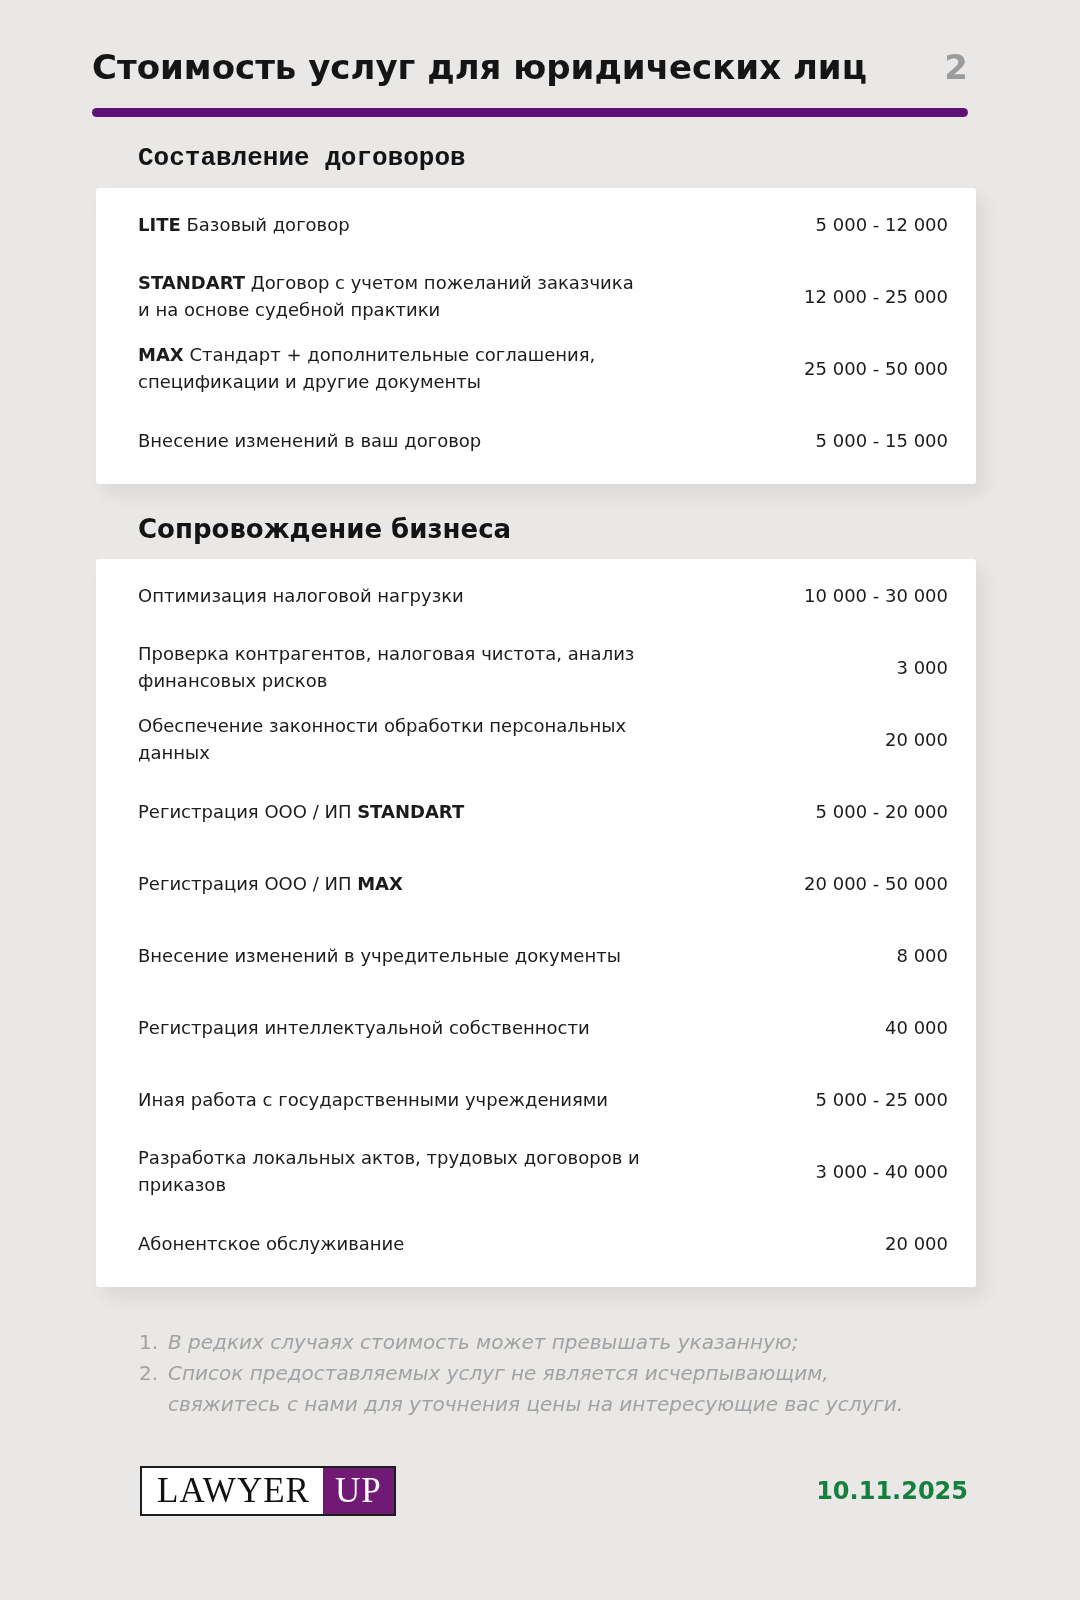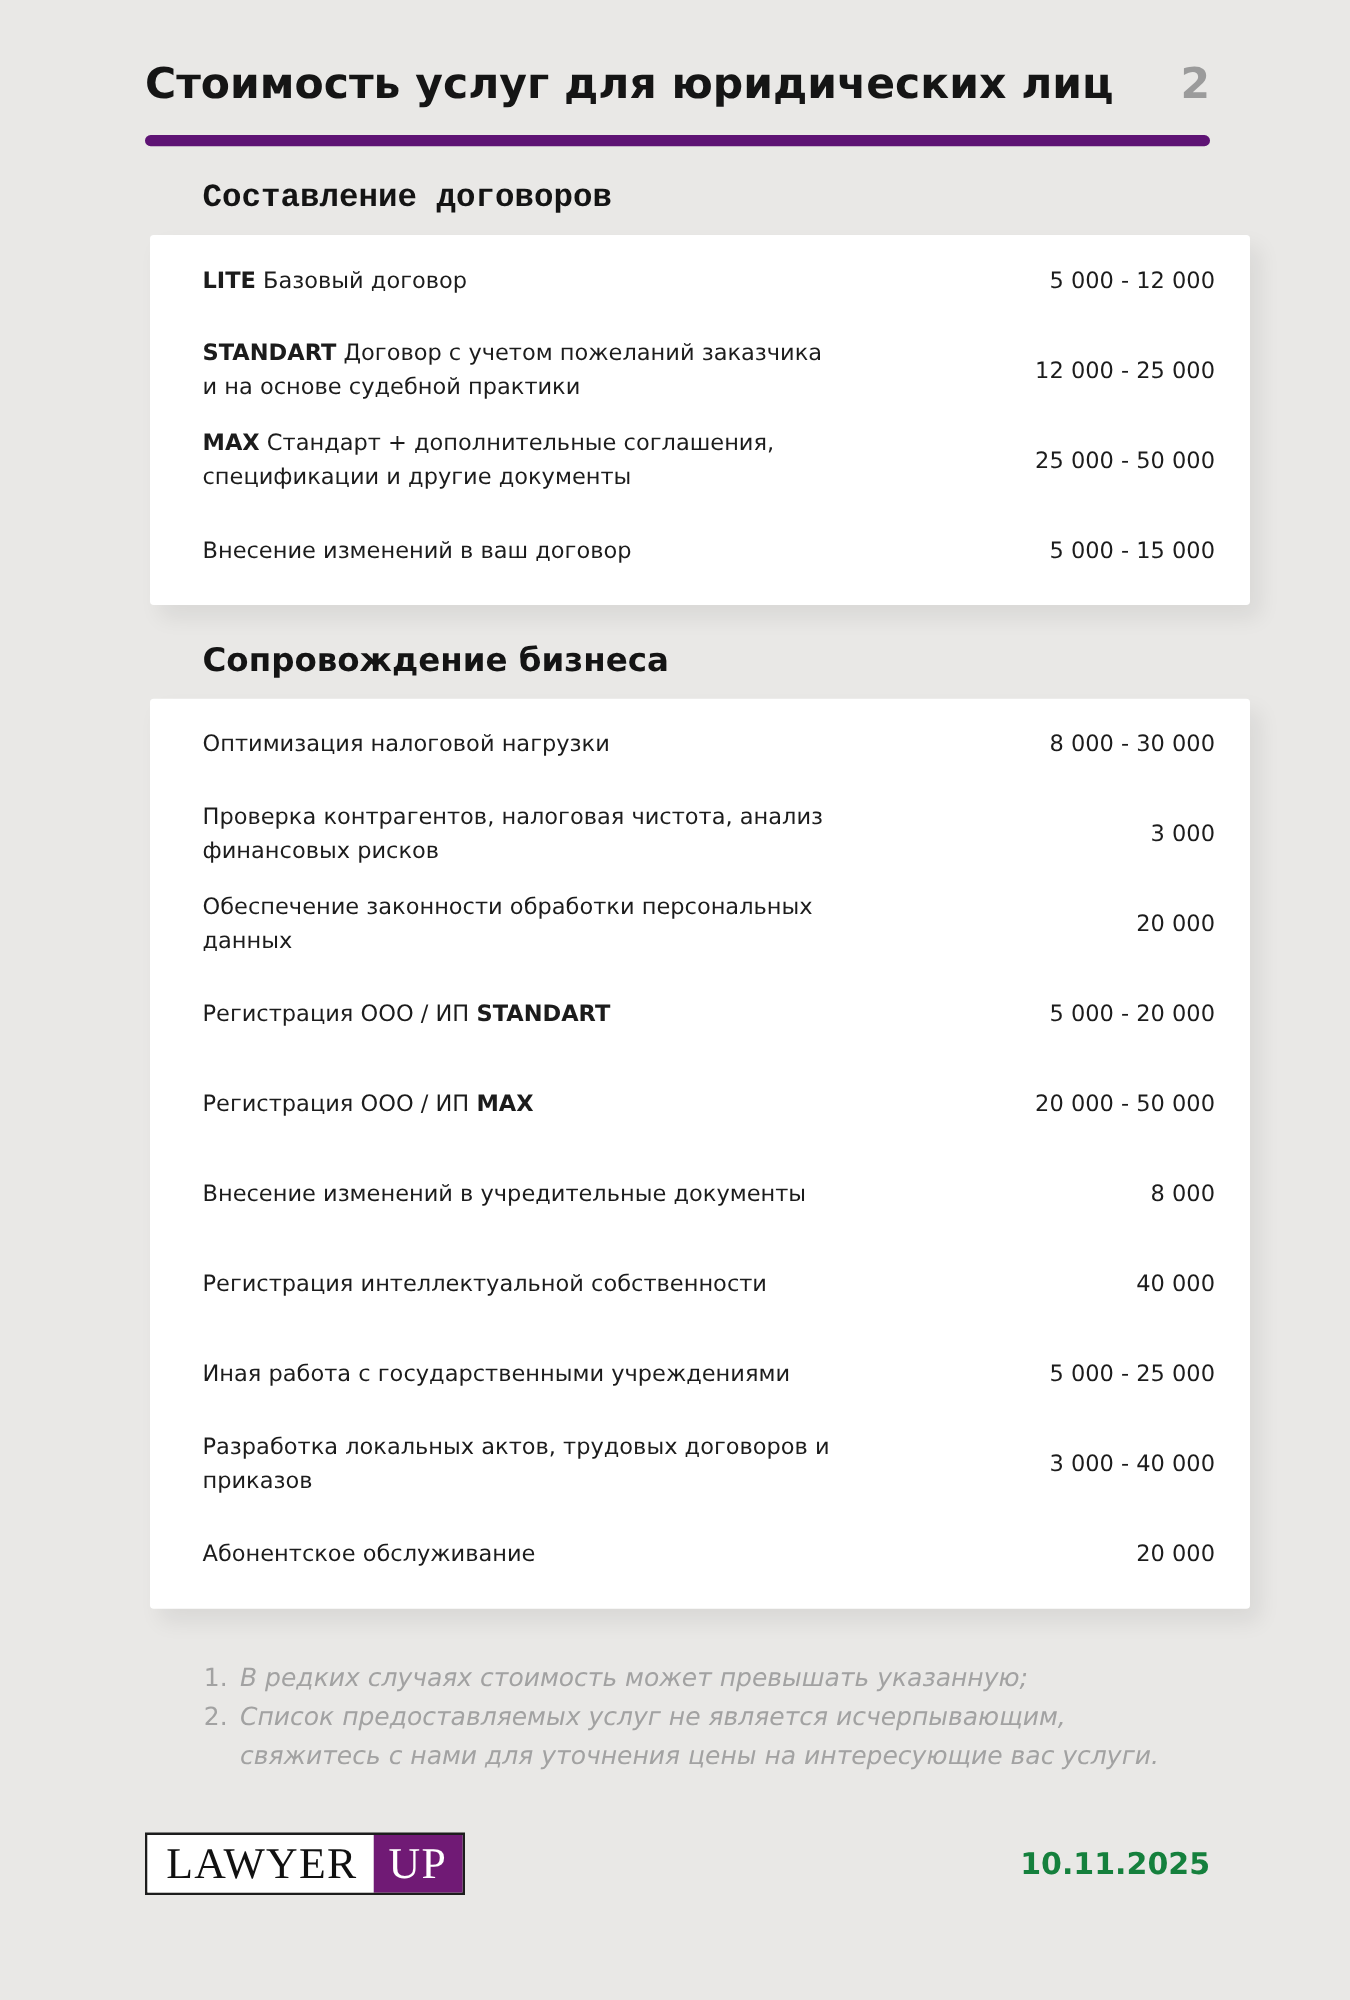--- a/index.html
+++ b/index.html
@@ -3,21 +3,21 @@
 <meta charset="utf-8">
 <style>
   * { margin:0; padding:0; box-sizing:border-box; }
   html,body { width:1080px; height:1600px; }
   body {
     background:#E9E8E6;
     font-family:"DejaVu Sans","Liberation Sans",sans-serif;
     color:#1C1C1C;
     overflow:hidden;
   }
-  .page { width:1080px; height:1184px; padding:46px 112px 0 116px; }
+  .page { width:1080px; height:1184px; padding:46px 112px 0 92px; }
 
   
   .header-row { display:flex; justify-content:space-between; align-items:baseline; }
   .page-title { font-size:34px; font-weight:800; line-height:42px; color:#151515; letter-spacing:0; }
   .page-num   { font-size:34px; font-weight:800; line-height:42px; color:#9B9B9B; }
   .divider { margin-top:20px; height:9px; border-radius:5px; }
 
   
   .section-heading {
     font-size:26px; font-weight:800; line-height:34px; color:#141414;
@@ -53,21 +53,21 @@
   }
 
   
   .footnotes { margin-top:40px; margin-left:47px; }
   .footnote { display:flex; color:#A2A2A2; font-size:20px; font-weight:500; line-height:31px; }
   .footnote .num { width:29px; flex:none; }
   .footnote .txt { white-space:pre-line;font-style:italic; }
 
   
   .footer { margin-top:46px; display:flex; justify-content:space-between; align-items:center; }
-  .logo { display:inline-flex; border:2px solid #1D1D1D; }
+  .logo { display:inline-flex; border:2px solid #1D1D1D;margin-left:48px; }
   .logo-left {
     background:#FFFFFF; color:#111;
     font-family:"Liberation Serif","DejaVu Serif",serif;
     font-size:35px; line-height:46px; font-weight:500;
     padding:0 13px 0 15px; letter-spacing:1px;
   }
   .logo-right {
     color:#FFFFFF;
     font-family:"Liberation Serif","DejaVu Serif",serif;
     font-size:35px; line-height:46px; font-weight:500;
@@ -108,21 +108,21 @@
           <div class="price">5 000 - 15 000</div>
         </div>
       </div>
   </div>
 
   <div class="section section-2">
     <div class="section-heading">Сопровождение бизнеса</div>
     <div class="card">
         <div class="row">
           <div class="name"><span>Оптимизация налоговой нагрузки</span></div>
-          <div class="price">8 000 - 30 000</div>
+          <div class="price">10 000 - 30 000</div>
         </div>
         <div class="row">
           <div class="name"><span>Проверка контрагентов, налоговая чистота, анализ
 финансовых рисков</span></div>
           <div class="price">3 000</div>
         </div>
         <div class="row">
           <div class="name"><span>Обеспечение законности обработки персональных
 данных</span></div>
           <div class="price">20 000</div>

